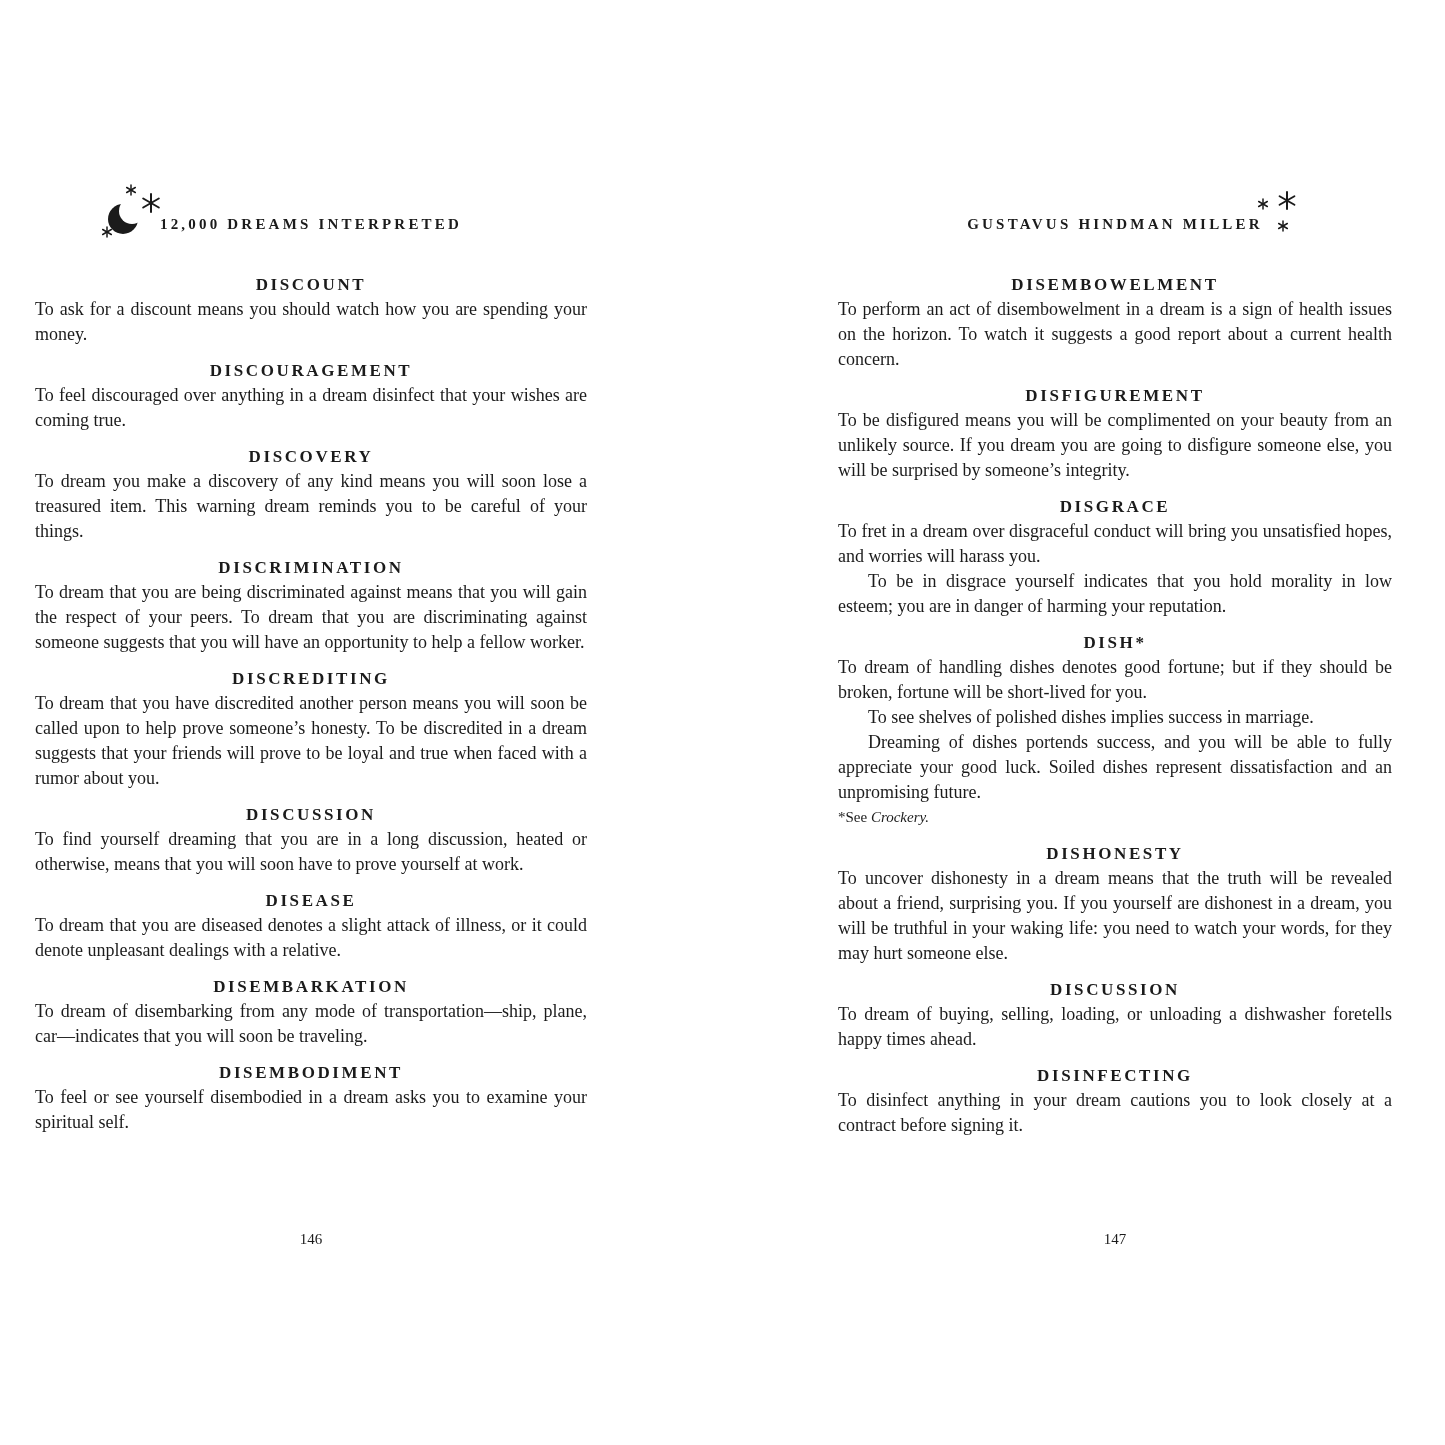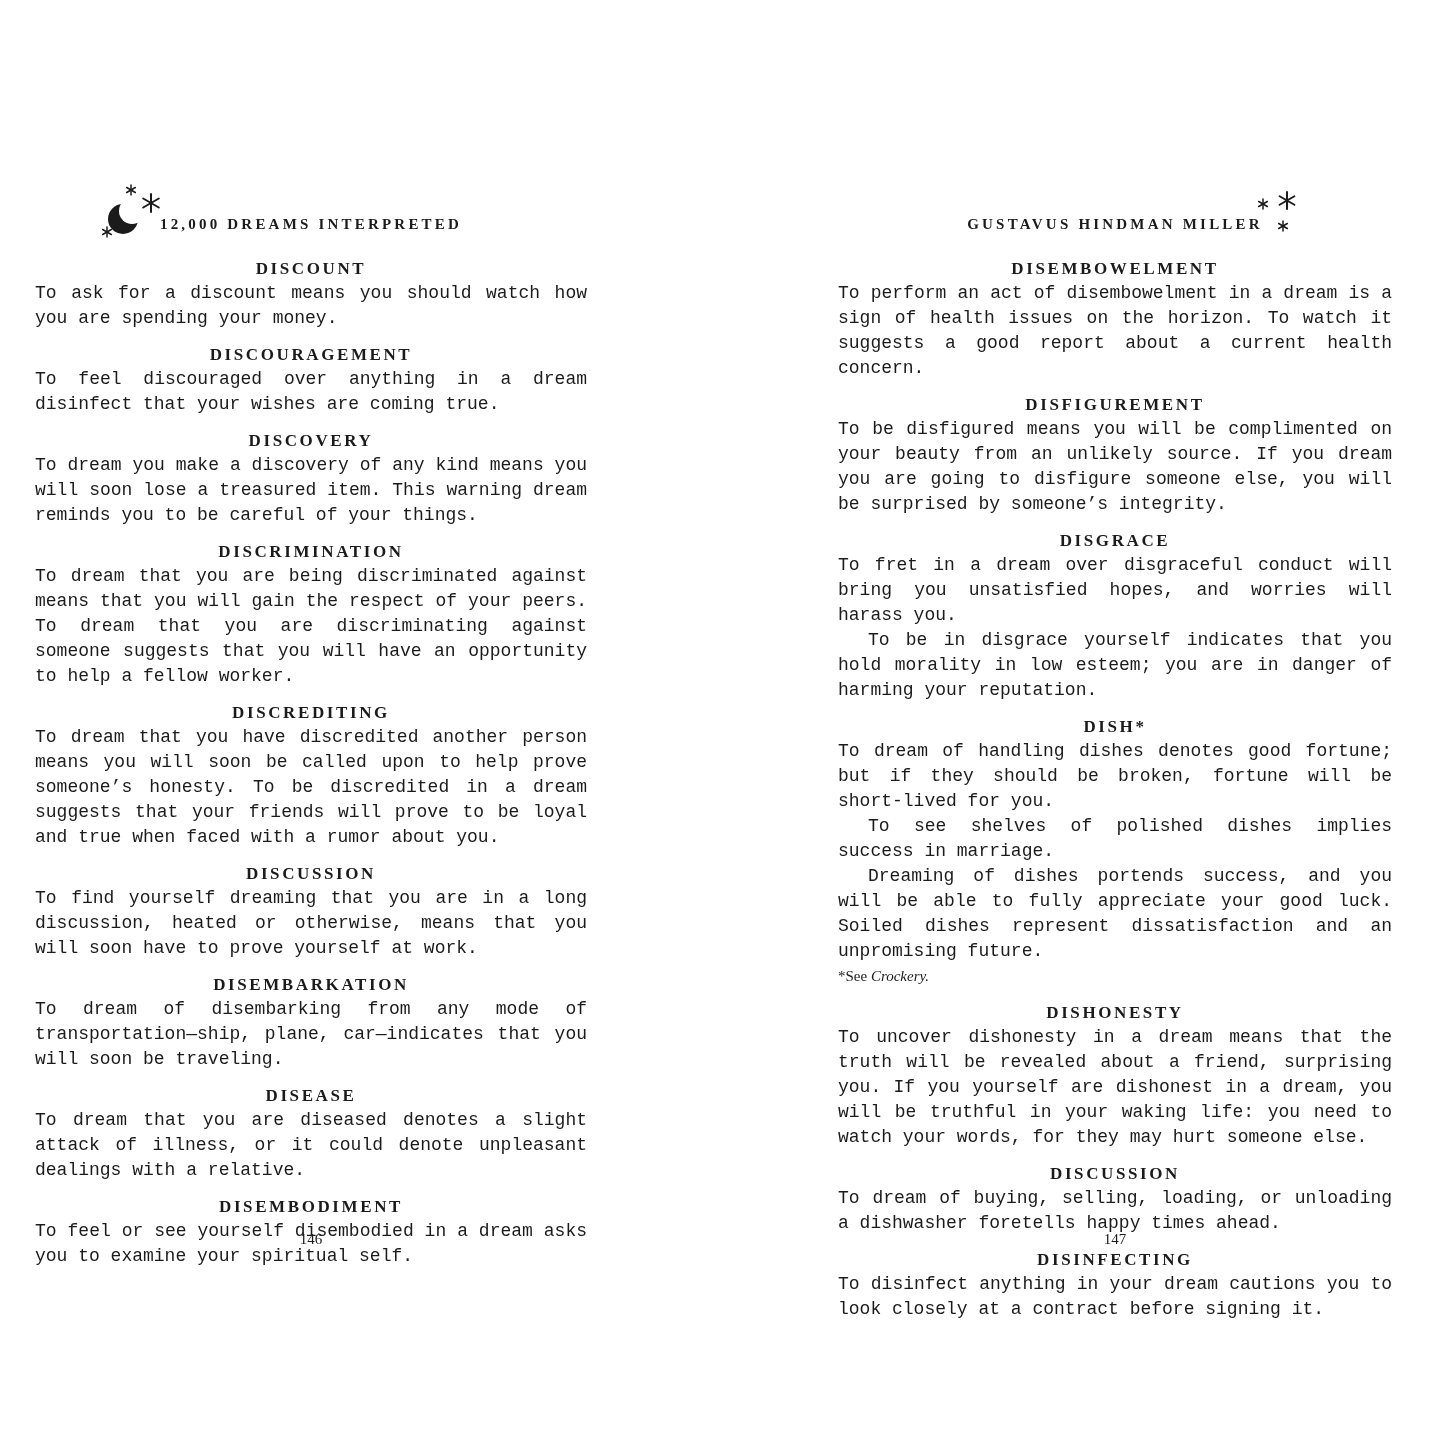--- a/index.html
+++ b/index.html
@@ -30,27 +30,26 @@
   .deco-right { left: 415px; top: -24px; width: 52px; height: 44px; }
 
   .entries { position: absolute; top: 256px; left: 0; right: 0; }
   .entry h3.term {
     font-size: 17px; font-weight: bold;
     letter-spacing: 2.6px;
     text-align: center;
     line-height: 25px;
     margin: 11px 0 0 0;
   }
-  .entries > .entry:first-child h3.term { margin-top: 0; }
+  .entries > .entry:first-child h3.term { margin-top: 16px; }
   .entry p.body {
     font-size: 18px;
     line-height: 25px;
     text-align: justify;
     margin: 0;
-    font-family: Liberation Mono, monospace;
   }
   .entry p.ind { text-indent: 30px; }
   .entry p.foot {
     font-size: 15px;
     line-height: 25px;
     margin: 0;
     text-align: left;
   }
   .entry p.foot i { font-style: italic; margin-top: 41px; }
 
@@ -106,26 +105,26 @@
       </section>
       <section class="entry">
         <h3 class="term">DISCREDITING</h3>
         <p class="body">To dream that you have discredited another person means you will soon be called upon to help prove someone’s honesty. To be discredited in a dream suggests that your friends will prove to be loyal and true when faced with a rumor about you.</p>
       </section>
       <section class="entry">
         <h3 class="term">DISCUSSION</h3>
         <p class="body">To find yourself dreaming that you are in a long discussion, heated or otherwise, means that you will soon have to prove yourself at work.</p>
       </section>
       <section class="entry">
+        <h3 class="term">DISEASE</h3>
+        <p class="body">To dream that you are diseased denotes a slight attack of illness, or it could denote unpleasant dealings with a relative.</p>
+      </section>
+      <section class="entry">
         <h3 class="term">DISEMBARKATION</h3>
         <p class="body">To dream of disembarking from any mode of transportation—ship, plane, car—indicates that you will soon be traveling.</p>
-      </section>
-      <section class="entry">
-        <h3 class="term">DISEASE</h3>
-        <p class="body">To dream that you are diseased denotes a slight attack of illness, or it could denote unpleasant dealings with a relative.</p>
       </section>
       <section class="entry">
         <h3 class="term">DISEMBODIMENT</h3>
         <p class="body">To feel or see yourself disembodied in a dream asks you to examine your spiritual self.</p>
       </section>
     </div>
 
     <div class="folio">146</div>
   </section>
 

